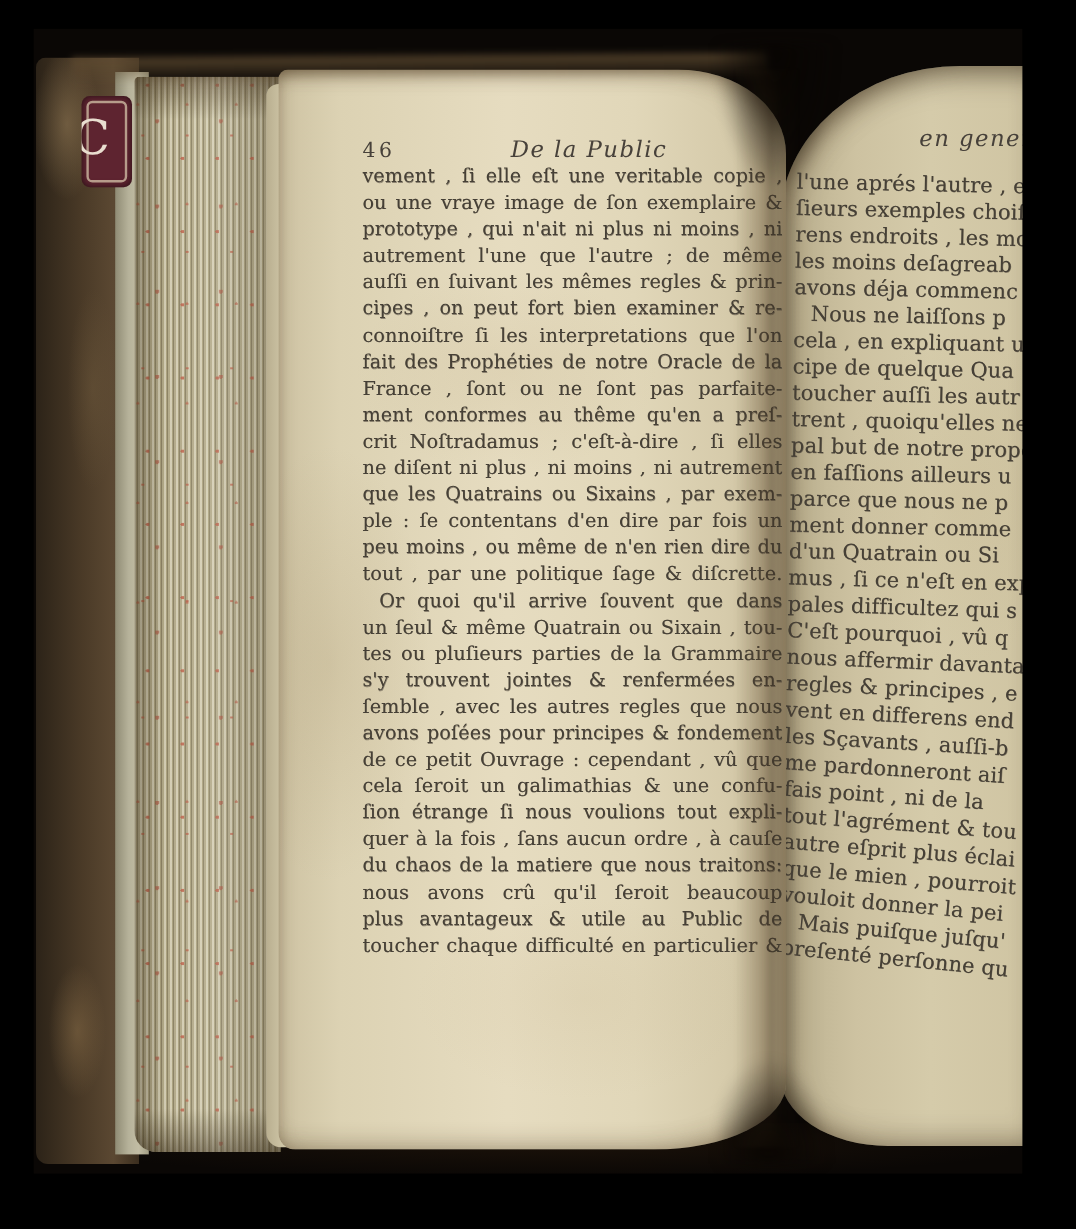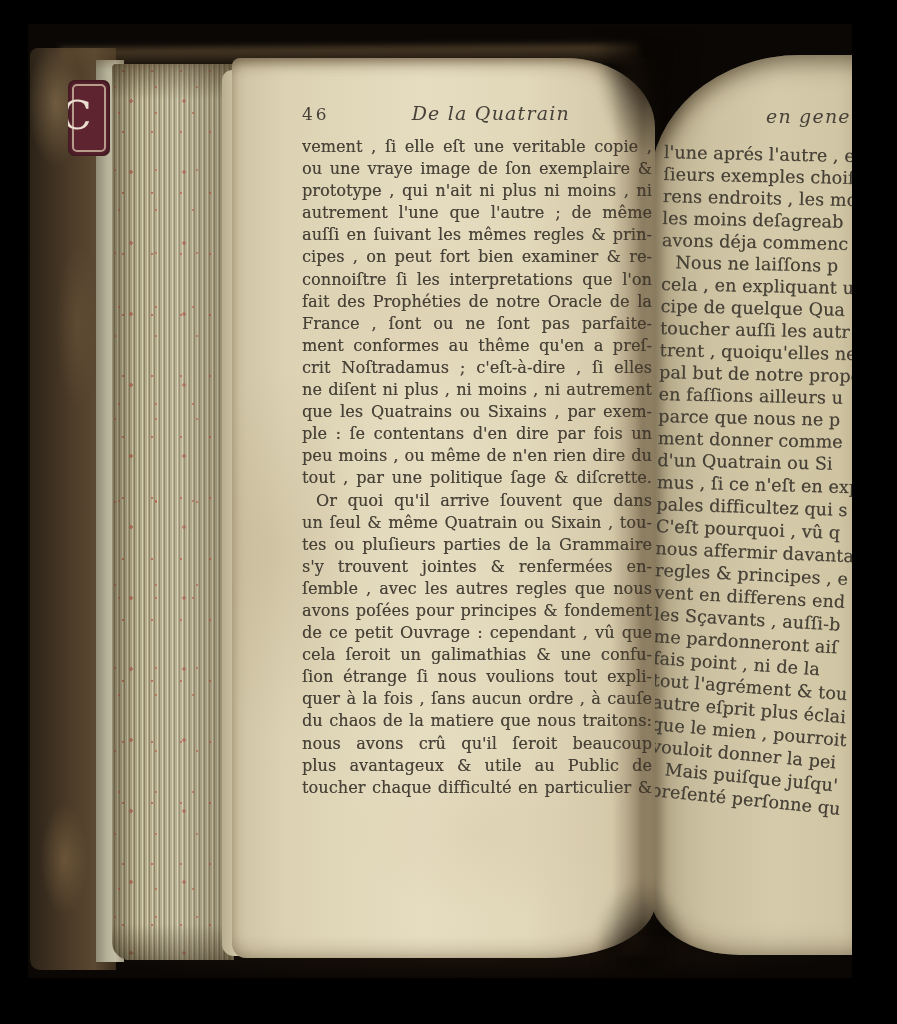--- a/index.html
+++ b/index.html
@@ -62,21 +62,21 @@
   .page.rightpg{left:650px;top:55px;width:210px;height:900px;z-index:5;
     border-radius:150px 0 0 90px / 130px 0 0 60px;
     background:
       radial-gradient(ellipse 140px 200px at 70% 40%, rgba(190,172,130,.18), transparent 70%),
       linear-gradient(90deg,#b9ae8d,#cdc2a1 30%,#d5cbaa 60%,#cfc4a2 100%);
     box-shadow:inset 18px 0 24px -10px rgba(70,52,30,.5),
                inset 0 18px 24px -12px rgba(50,36,20,.55),
                inset -8px -18px 24px -14px rgba(60,44,26,.35);}
   
   .pg-header{position:absolute;display:flex;align-items:baseline;color:#47413a;}
-  .leftpg .pg-header{left:70px;top:44px;width:350px;}
+  .leftpg .pg-header{left:70px;top:56px;width:350px;}
   .pagenum{font-size:17px;letter-spacing:3px;}
   .runtitle{flex:1;text-align:center;font-style:italic;font-size:19px;letter-spacing:1.2px;}
   .rightpg .pg-header{left:116px;top:50px;width:120px;}
   .rightpg .runtitle{text-align:left;white-space:nowrap;}
   .textblock{position:absolute;color:#464036;}
   .leftpg .textblock{left:70px;top:78px;width:350px;}
   .rightpg .textblock{left:14px;top:86px;width:250px;transform:rotate(1.2deg);transform-origin:0 0;}
   .tline{font-size:16px;line-height:22.1px;height:22.1px;overflow:hidden;
     letter-spacing:.1px;text-shadow:.3px .3px .4px rgba(74,66,56,.55);}
   .leftpg .tline{text-align:justify;text-align-last:justify;}
@@ -116,21 +116,21 @@
 
   <div class="fore-edge"></div>
 
   <div class="under-leaf"></div>
 
   <div class="book-top-band"></div>
 
   <div class="page leftpg">
     <div class="pg-header">
       <span class="pagenum">46</span>
-      <span class="runtitle">De la Quatrain</span>
+      <span class="runtitle">De la Public</span>
     </div>
     <div class="textblock" id="left-lines">
         <div class="tline">vement , ſi elle eſt une veritable copie ,</div>
         <div class="tline">ou une vraye image de ſon exemplaire &amp;</div>
         <div class="tline">prototype , qui n'ait ni plus ni moins , ni</div>
         <div class="tline">autrement l'une que l'autre ; de même</div>
         <div class="tline">auſſi en ſuivant les mêmes regles &amp; prin-</div>
         <div class="tline">cipes , on peut fort bien examiner &amp; re-</div>
         <div class="tline">connoiſtre ſi les interpretations que l'on</div>
         <div class="tline">fait des Prophéties de notre Oracle de la</div>

